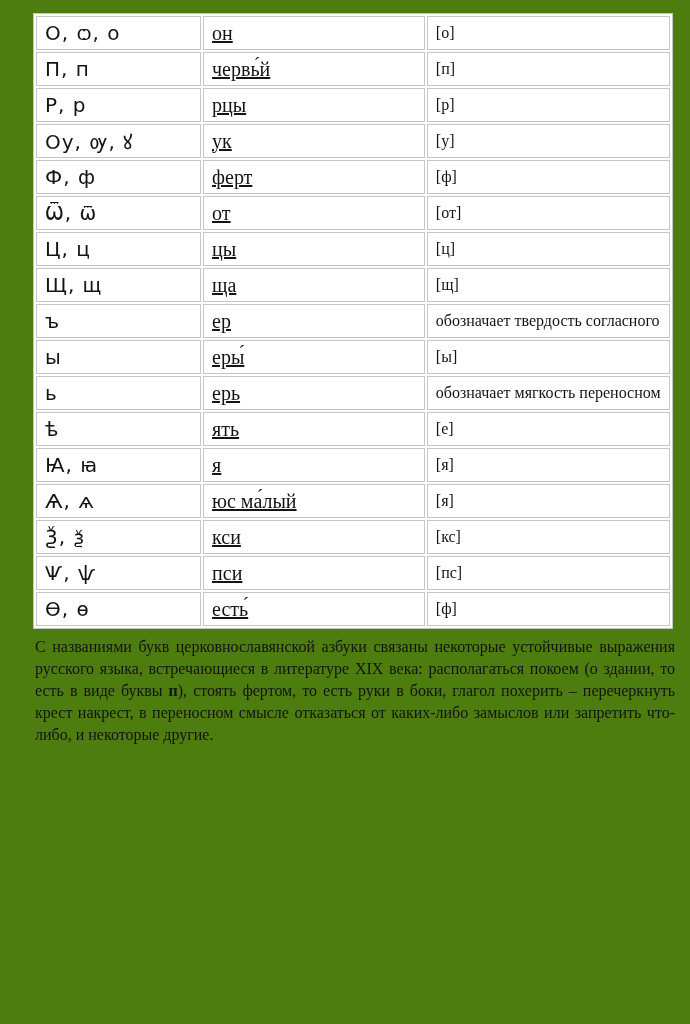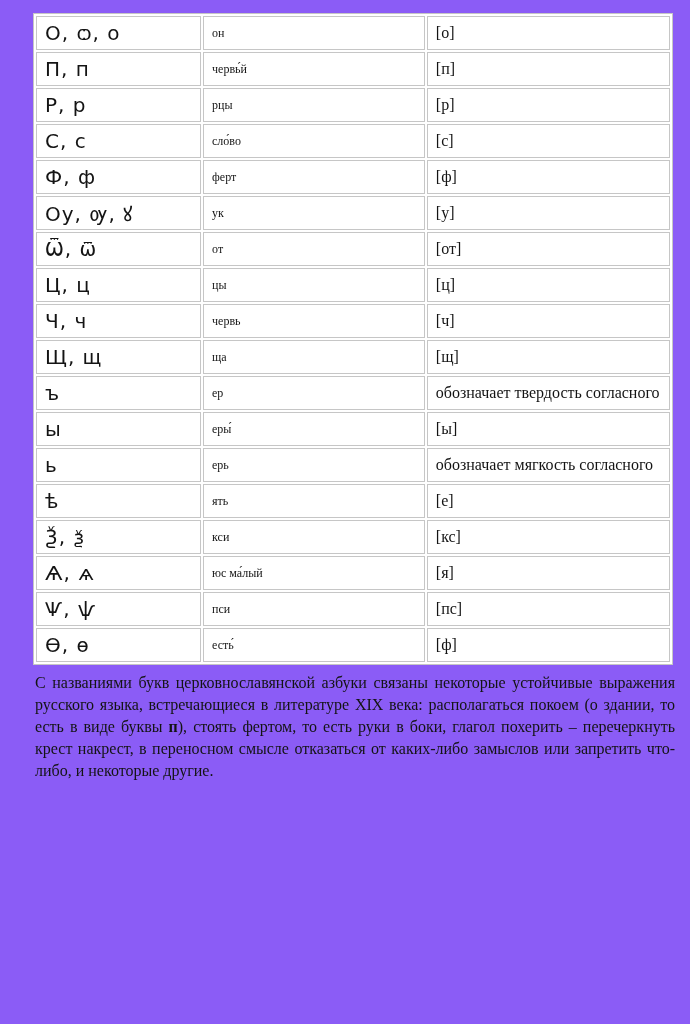--- a/index.html
+++ b/index.html
@@ -6,21 +6,21 @@
     margin: 0;
     padding: 0;
     background: #ffffff;
     color: #141414;
     font-family: "Liberation Serif", "DejaVu Serif", serif;
   }
   .page {
     position: relative;
     width: 690px;
     height: 1024px;
-    background: #8b5cf6;
+    background: #4d7c0f;
     box-sizing: border-box;
     padding: 13px 17px 0 33px;
     overflow: hidden;
   }
   table.alphabet {
     width: 640px;
     table-layout: fixed;
     border-collapse: separate;
     border-spacing: 2px;
     border: 1px solid #c6c6c6;
@@ -37,21 +37,22 @@
     vertical-align: middle;
     overflow: hidden;
     white-space: nowrap;
   }
   td.col-letters {
     font-family: "DejaVu Sans", sans-serif;
     font-size: 20px;
     letter-spacing: 1px;
   }
   td.col-name {
-    font-size: 12px;
+    font-size: 20px;
+    text-decoration: underline;
   }
   td.col-pronunciation {
     font-size: 16px;
     vertical-align: top;
     padding-top: 4px;
   }
   .note {
     width: 640px;
     margin: 7px 0 0 2px;
     font-size: 16px;
@@ -81,83 +82,78 @@
           <td class="col-letters">П, п</td>
           <td class="col-name">червь́й</td>
           <td class="col-pronunciation">[п]</td>
         </tr>
         <tr>
           <td class="col-letters">Р, р</td>
           <td class="col-name">рцы</td>
           <td class="col-pronunciation">[р]</td>
         </tr>
         <tr>
-          <td class="col-letters">С, с</td>
-          <td class="col-name">сло́во</td>
-          <td class="col-pronunciation">[с]</td>
+          <td class="col-letters">Оу, ѹ, ꙋ</td>
+          <td class="col-name">ук</td>
+          <td class="col-pronunciation">[у]</td>
         </tr>
         <tr>
           <td class="col-letters">Ф, ф</td>
           <td class="col-name">ферт</td>
           <td class="col-pronunciation">[ф]</td>
-        </tr>
-        <tr>
-          <td class="col-letters">Оу, ѹ, ꙋ</td>
-          <td class="col-name">ук</td>
-          <td class="col-pronunciation">[у]</td>
         </tr>
         <tr>
           <td class="col-letters">Ѿ, ѿ</td>
           <td class="col-name">от</td>
           <td class="col-pronunciation">[от]</td>
         </tr>
         <tr>
           <td class="col-letters">Ц, ц</td>
           <td class="col-name">цы</td>
           <td class="col-pronunciation">[ц]</td>
-        </tr>
-        <tr>
-          <td class="col-letters">Ч, ч</td>
-          <td class="col-name">червь</td>
-          <td class="col-pronunciation">[ч]</td>
         </tr>
         <tr>
           <td class="col-letters">Щ, щ</td>
           <td class="col-name">ща</td>
           <td class="col-pronunciation">[щ]</td>
         </tr>
         <tr>
           <td class="col-letters">ъ</td>
           <td class="col-name">ер</td>
           <td class="col-pronunciation">обозначает твердость согласного</td>
         </tr>
         <tr>
           <td class="col-letters">ы</td>
           <td class="col-name">еры́</td>
           <td class="col-pronunciation">[ы]</td>
         </tr>
         <tr>
           <td class="col-letters">ь</td>
           <td class="col-name">ерь</td>
-          <td class="col-pronunciation">обозначает мягкость согласного</td>
+          <td class="col-pronunciation">обозначает мягкость переносном</td>
         </tr>
         <tr>
           <td class="col-letters">ѣ</td>
           <td class="col-name">ять</td>
           <td class="col-pronunciation">[е]</td>
         </tr>
         <tr>
-          <td class="col-letters">Ѯ, ѯ</td>
-          <td class="col-name">кси</td>
-          <td class="col-pronunciation">[кс]</td>
+          <td class="col-letters">Ꙗ, ꙗ</td>
+          <td class="col-name">я</td>
+          <td class="col-pronunciation">[я]</td>
         </tr>
         <tr>
           <td class="col-letters">Ѧ, ѧ</td>
           <td class="col-name">юс ма́лый</td>
           <td class="col-pronunciation">[я]</td>
+        </tr>
+        <tr>
+          <td class="col-letters">Ѯ, ѯ</td>
+          <td class="col-name">кси</td>
+          <td class="col-pronunciation">[кс]</td>
         </tr>
         <tr>
           <td class="col-letters">Ѱ, ѱ</td>
           <td class="col-name">пси</td>
           <td class="col-pronunciation">[пс]</td>
         </tr>
         <tr>
           <td class="col-letters">Ѳ, ѳ</td>
           <td class="col-name">есть́</td>
           <td class="col-pronunciation">[ф]</td>

